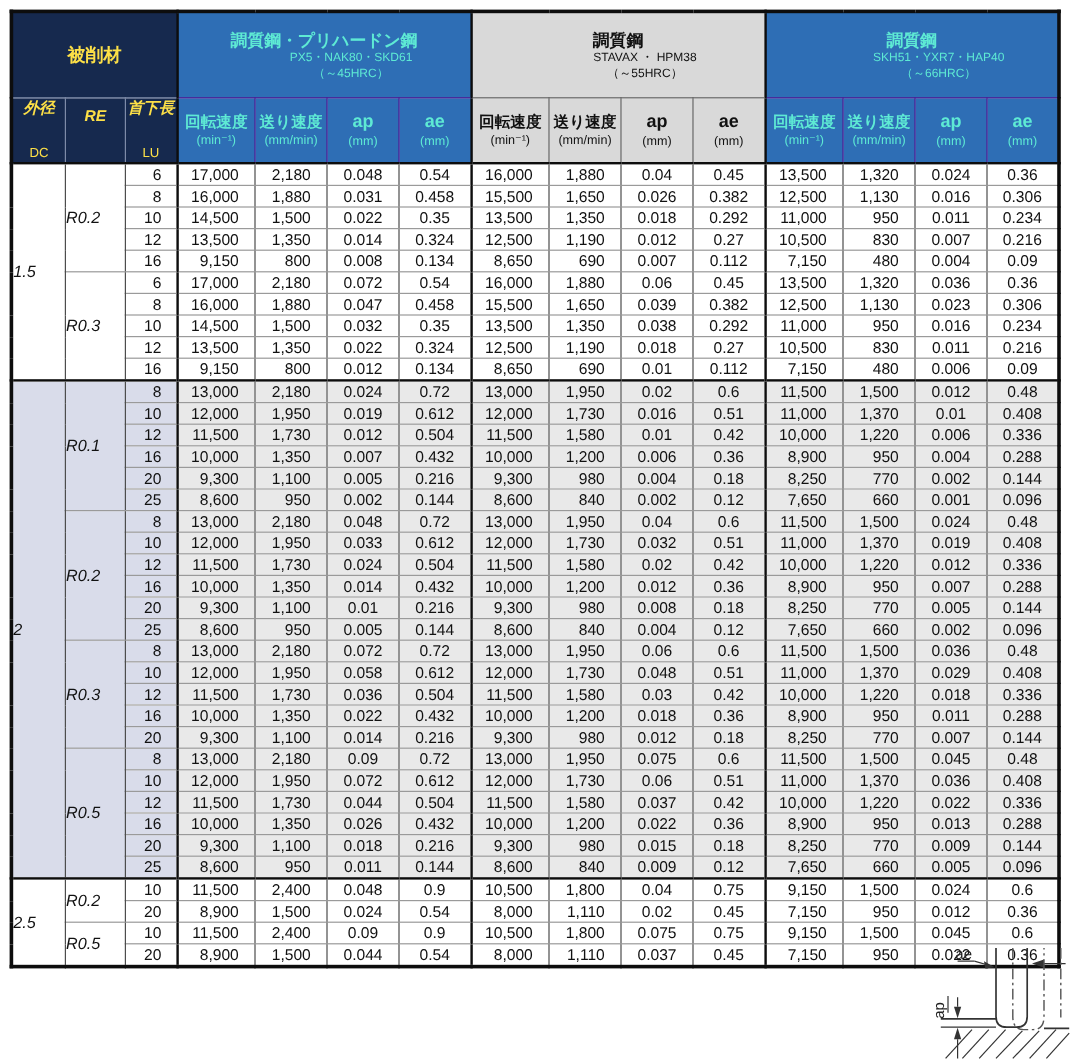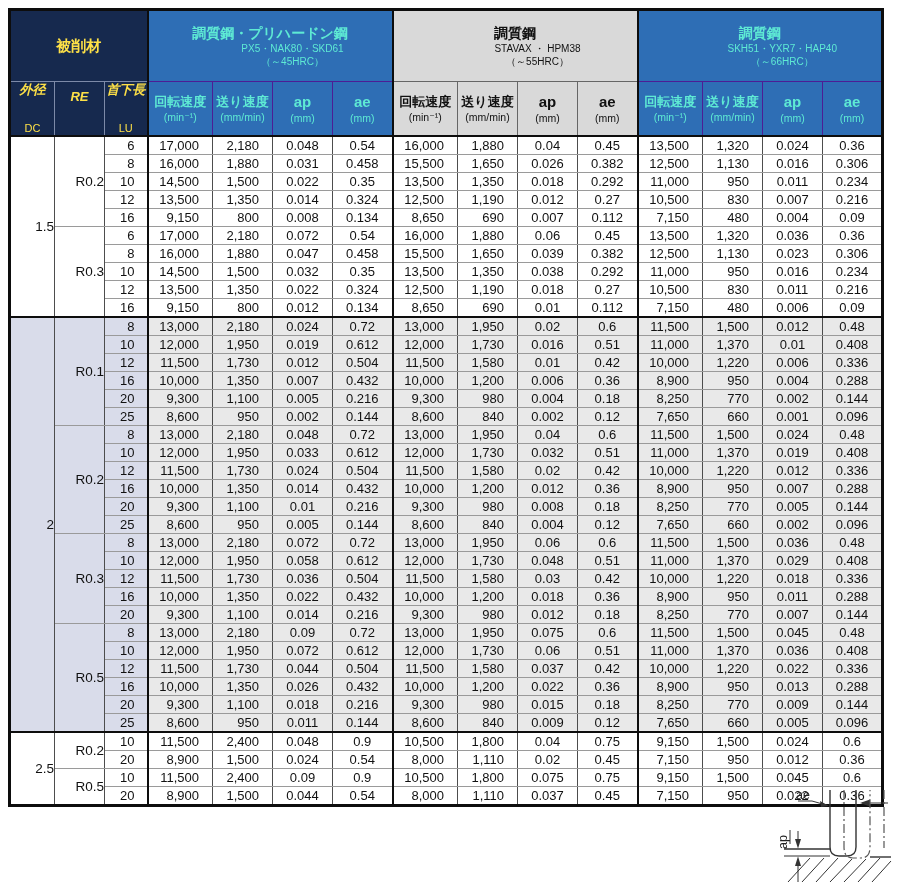--- a/index.html
+++ b/index.html
@@ -33,21 +33,21 @@
   .lefth-main{font-size:13px;font-weight:bold;line-height:1.25;font-style:italic;}
   .lefth-sub{font-size:11px;line-height:1.2;margin-top:24px;}
 
   
   tbody td{
     height:17px;padding:0;font-size:13px;line-height:16px;
     border-top:1px solid #9a9a9a;border-bottom:1px solid #9a9a9a;
     border-left:1px solid #4d4d4d;border-right:1px solid #4d4d4d;
     background:#fff;white-space:nowrap;overflow:hidden;
   }
-  tbody td.dc,tbody td.re{text-align:right;font-size:13.5px;}
+  tbody td.dc,tbody td.re{text-align:left;font-size:13.5px;font-style:italic;}
   tbody td.lu{text-align:right;padding-right:12px;}
   tbody td.num-r{text-align:right;padding-right:13px;}
   tbody td.num-c{text-align:center;}
   tbody td.gsep{border-left:2px solid #0d0d0d;}
   tr.dc-top td{border-top:2px solid #0d0d0d;}
   tr.tint td{background:#e9e9e9;}
   tr.tint td.dc,tr.tint td.re,tr.tint td.lu,td.tintside{background:#d9dcea !important;}
 
   
   svg.diagram{position:absolute;right:4px;top:786px;}

